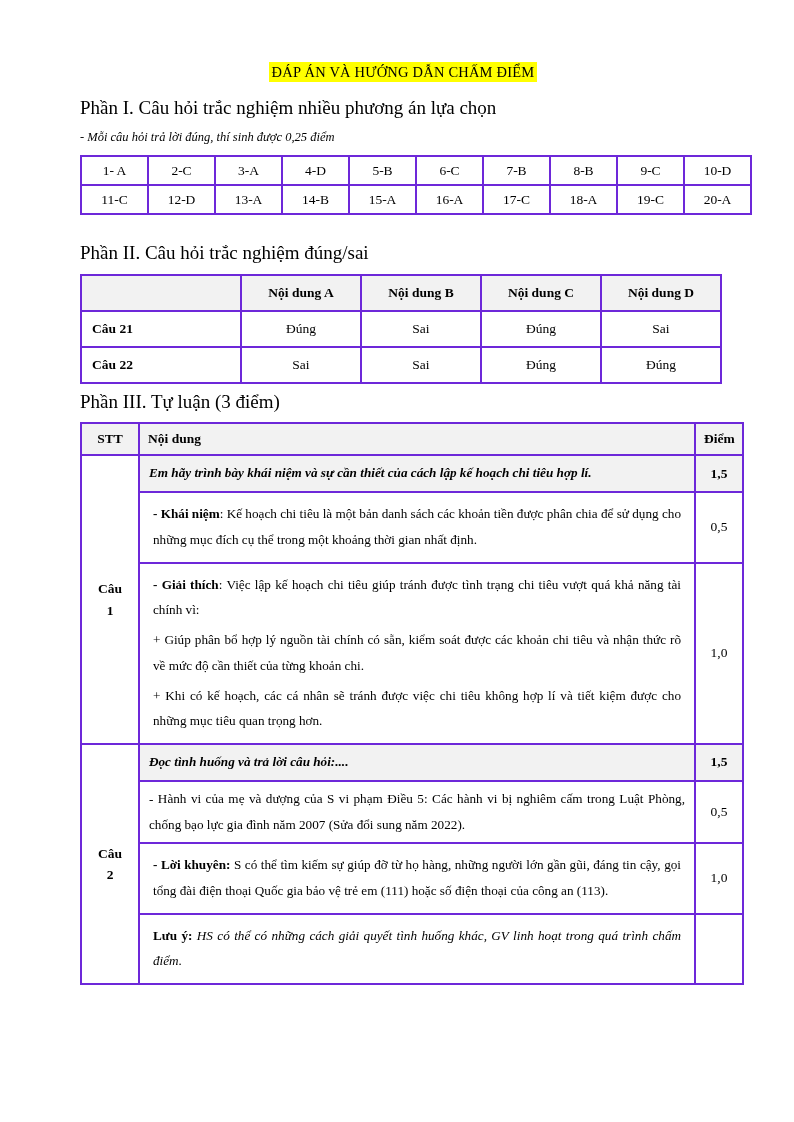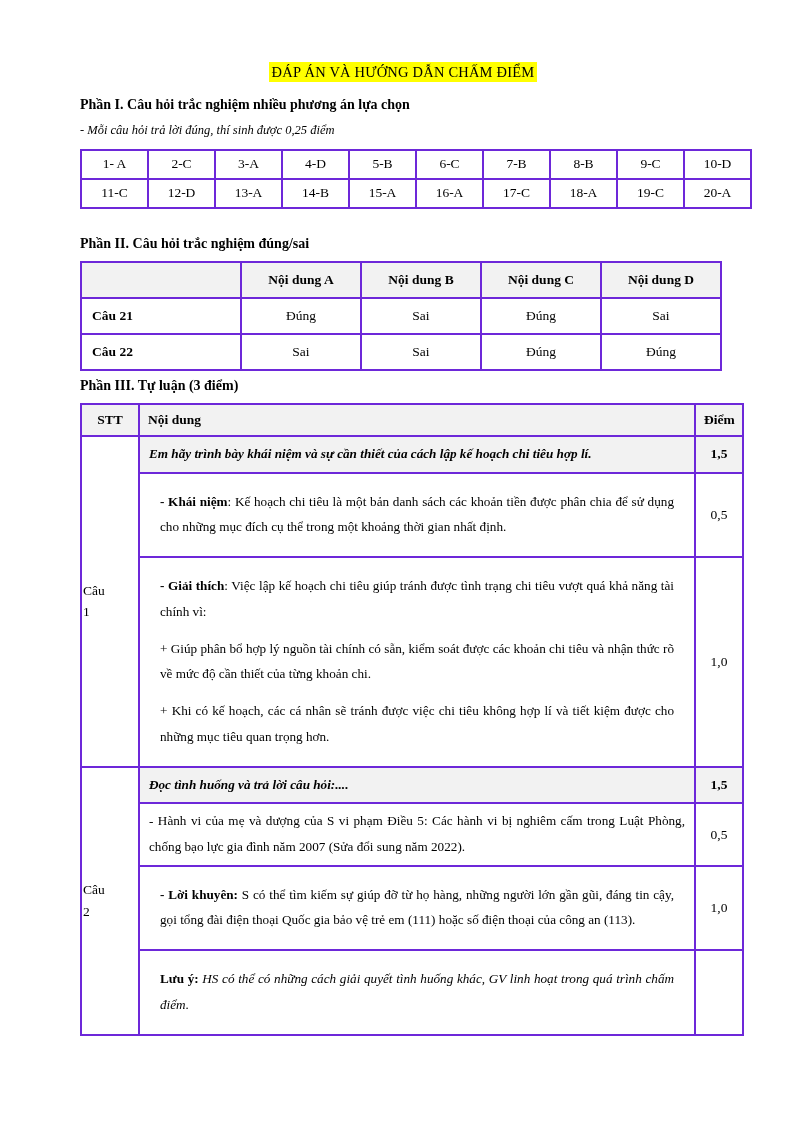--- a/index.html
+++ b/index.html
@@ -32,22 +32,22 @@
     background: #ffff00;
     font-weight: normal;
     font-size: 14.5px;
     letter-spacing: 0.2px;
     padding: 1px 3px;
     line-height: 1.25;
   }
 
   
   .part-heading {
-    font-weight: bold;
-    font-size: 14px;
+    font-weight: normal;
+    font-size: 19px;
     margin: 0 0 8px 8px;
     line-height: 1.3;
   }
   .part-note {
     font-style: italic;
     font-size: 12.5px;
     margin: 0 0 10px 8px;
     line-height: 1.3;
   }
   .spacer-lg { height: 26px; }
@@ -116,34 +116,35 @@
     font-size: 13.5px;
     height: 26px;
     padding: 2px 8px;
     margin-top: 28px;
   }
   .tbl-essay th.c-stt { text-align: center; }
   .tbl-essay th.c-noi { text-align: left; }
   .tbl-essay th.c-diem { text-align: center; }
 
   .tbl-essay td.stt {
-    font-weight: normal;
+    text-align: center;
+    font-weight: bold;
     font-size: 13.5px;
     line-height: 1.6;
   }
   .tbl-essay td.content {
     text-align: justify;
     text-justify: inter-word;
     font-size: 13.2px;
     line-height: 1.95;
     padding: 4px 9px 5px 9px;
     vertical-align: top;
   }
   .tbl-essay td.content p {
-    margin: 11px;
+    margin: 4px;
   }
   .tbl-essay td.score {
     text-align: center;
     font-size: 13.5px;
   }
   .row-prompt td.content {
     font-weight: bold;
     background: #f2f2f2;
     font-style: italic;
   }

